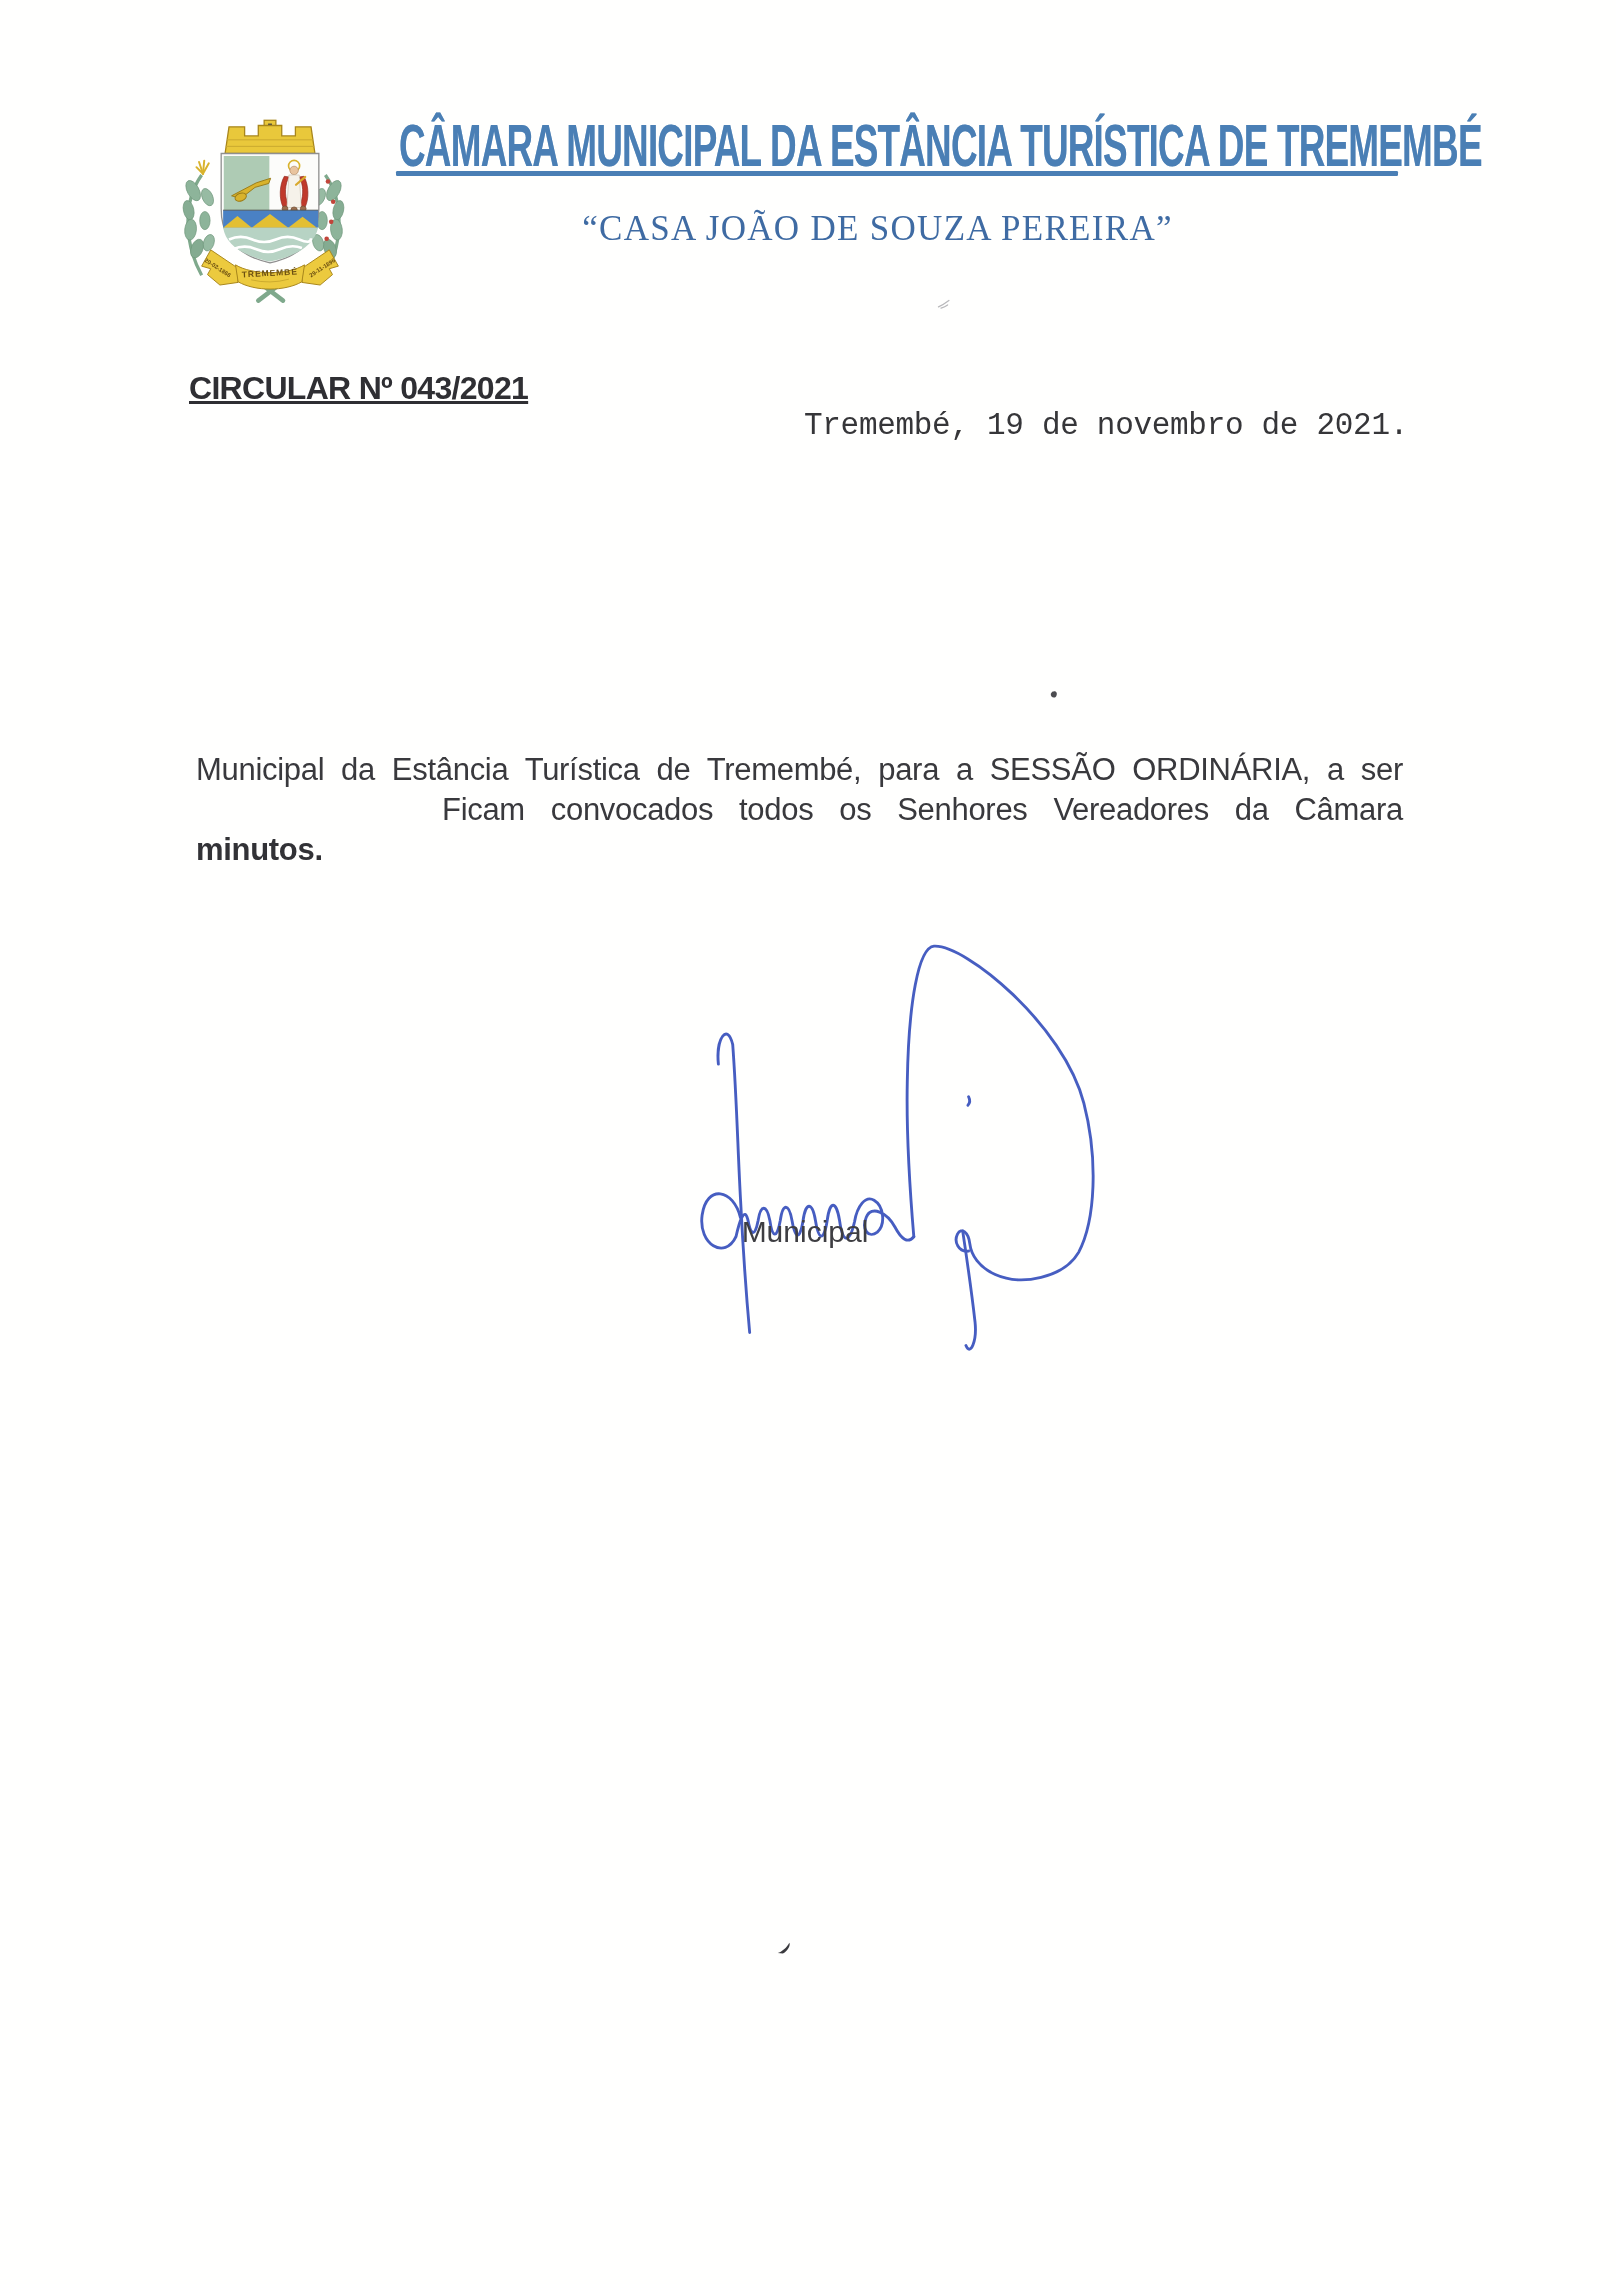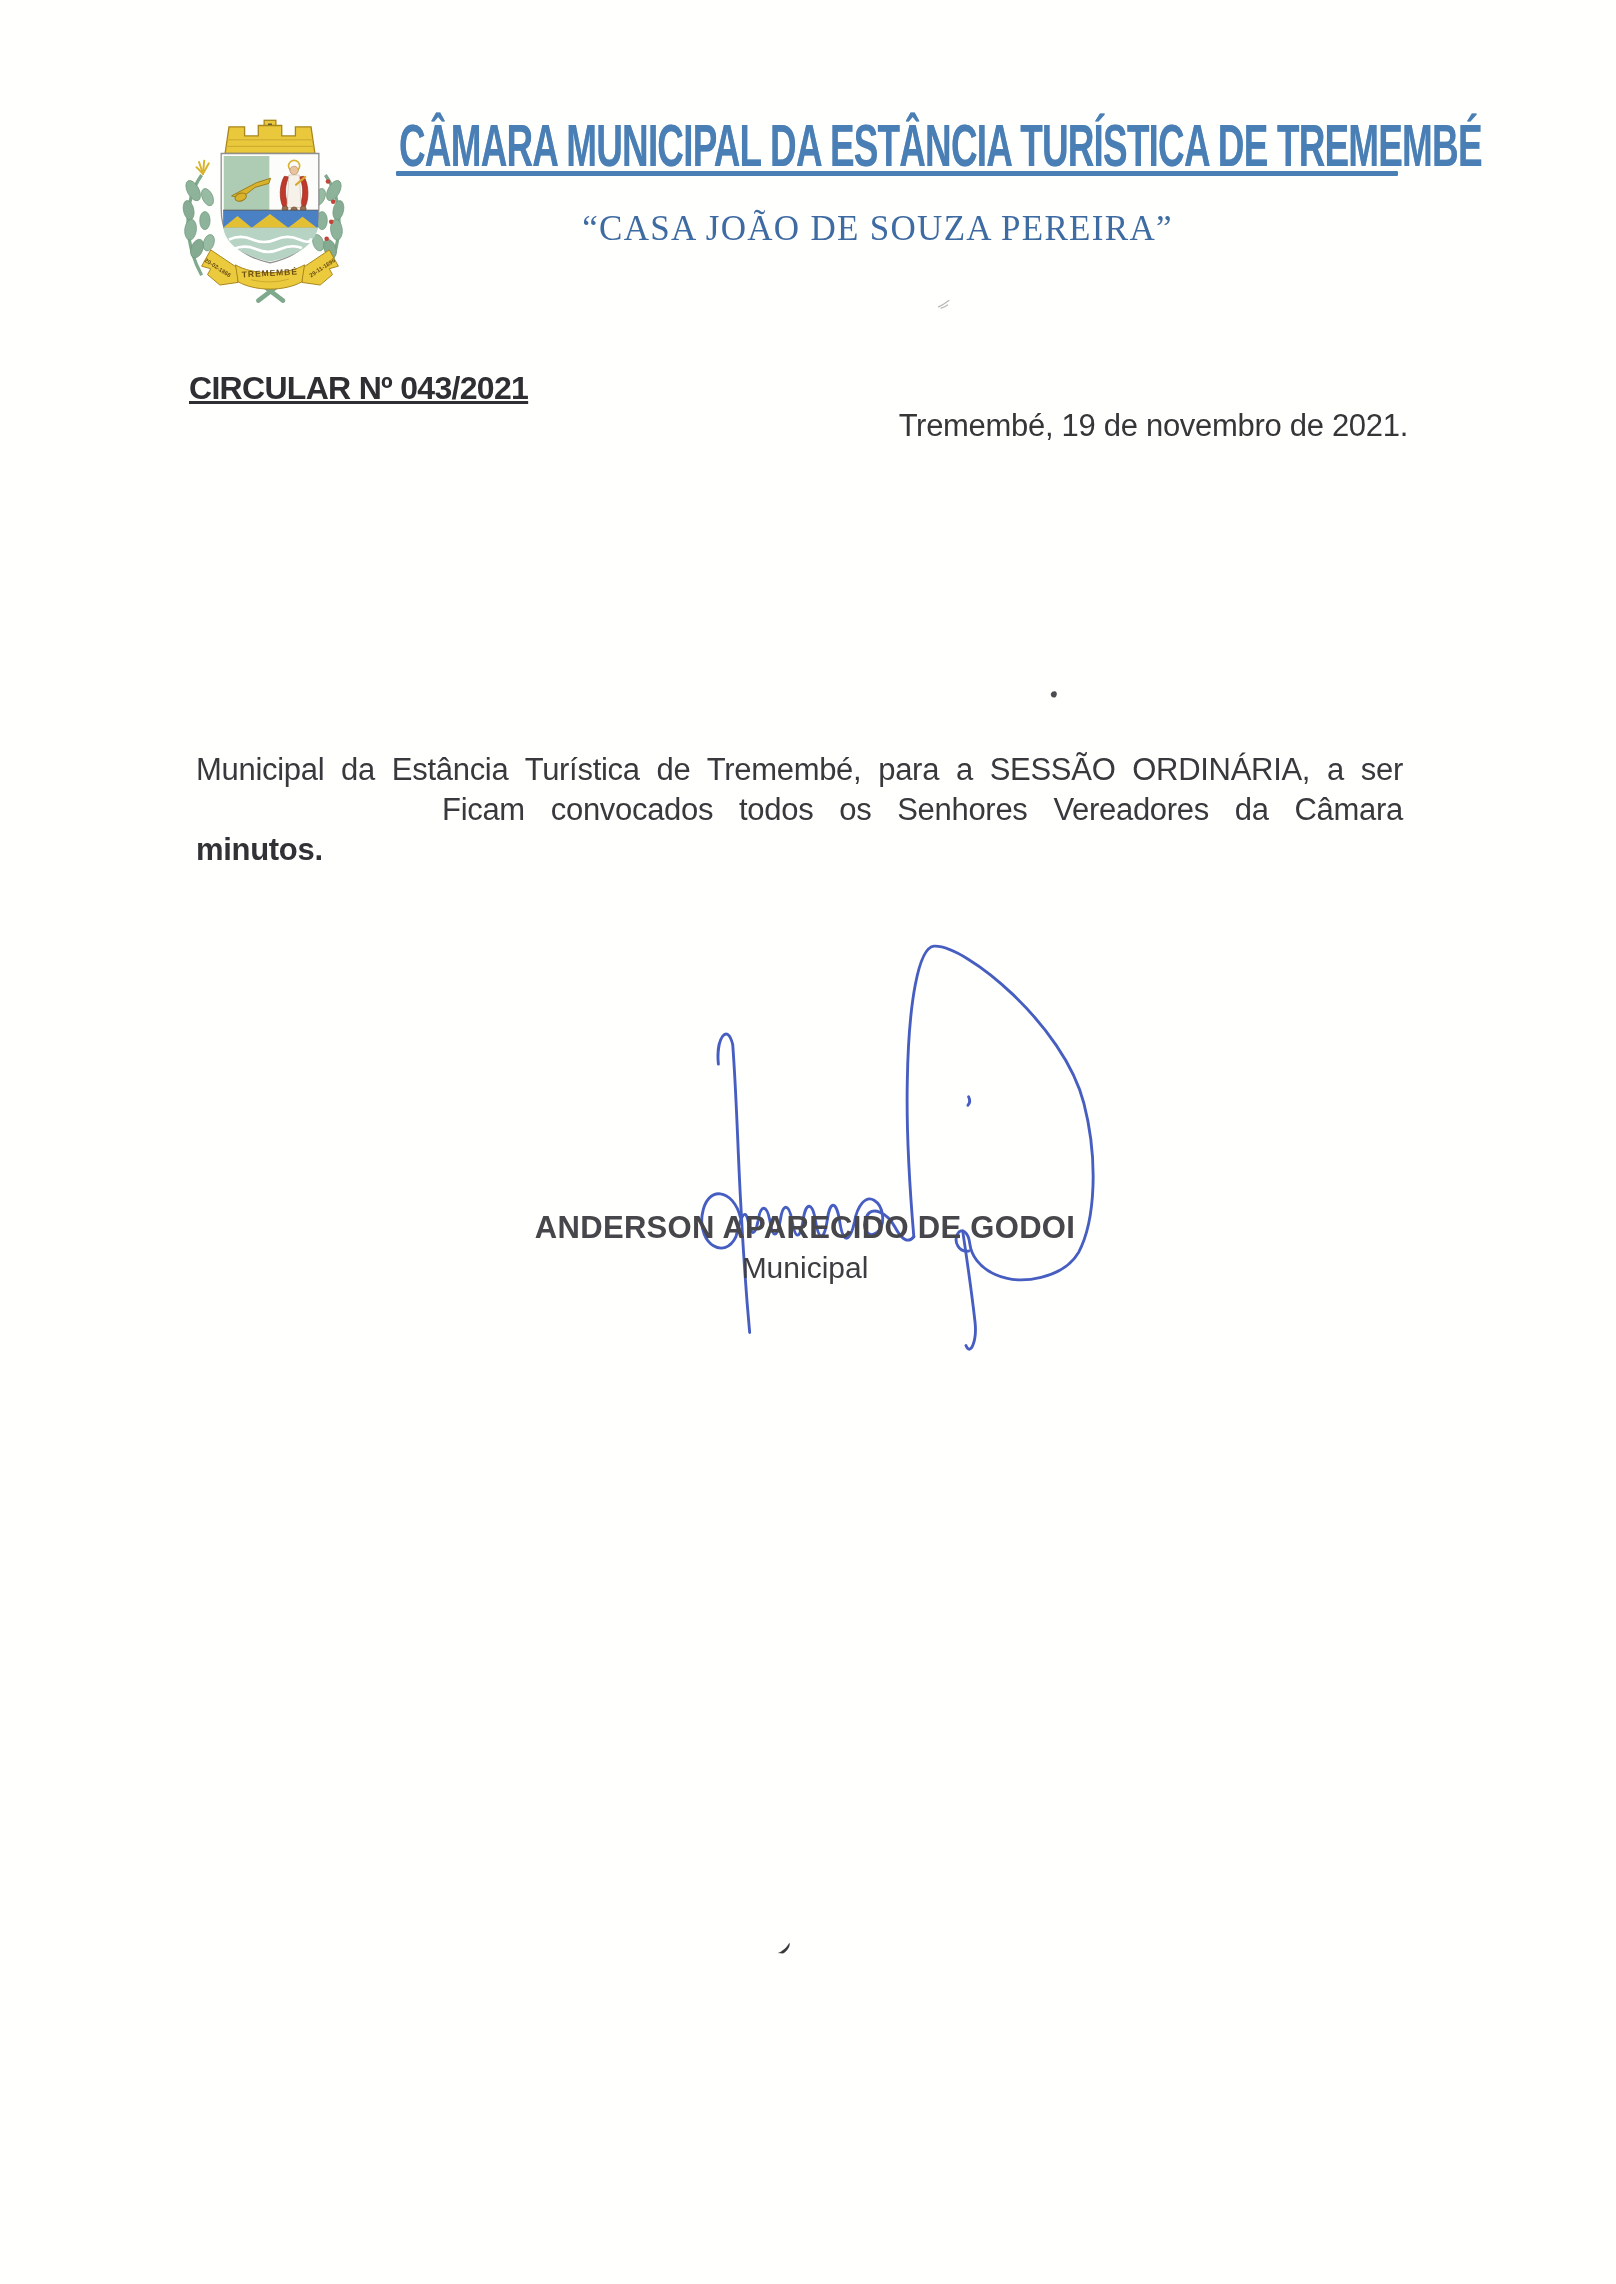--- a/index.html
+++ b/index.html
@@ -42,21 +42,21 @@
   }
   
   .circular-number{
     position:absolute;left:189px;top:370px;
     font-size:32px;font-weight:bold;letter-spacing:-0.7px;
     color:#2f2f33;
     text-decoration:underline;
   }
   .date-line{
     position:absolute;right:209px;top:408px;
-    font-size:31px;color:#363639;letter-spacing:-0.3px;
+    font-size:31px;color:#363639;letter-spacing:-0.3px;font-family:Liberation Mono, monospace;
   }
   
   .body-par{
     position:absolute;left:196px;top:750px;width:1207px;
     font-size:31px;line-height:40px;color:#39393d;letter-spacing:-0.3px;
   }
   .jline{text-align:justify;text-align-last:justify;white-space:normal;}
   .indent{padding-left:246px;}
   .b{font-weight:bold;color:#323236;}
   
@@ -225,21 +225,20 @@
                C 446,470 435,462 429,473
                C 423,485 431,501 446,499"></path>
 
       <path d="M 437,468 C 446,528 452,573 456,608 C 459,637 449,661 442,644"></path>
 
       <path d="M 446,262 c 3,6 2,10 -1,13"></path>
     </g>
   </svg>
 
   <div class="signer">
-    <div class="signer-name">ANDERSON APARECIDO DE GODOI</div>
     <div class="signer-role">Municipal</div>
   </div>
 
   <svg class="artifact" style="left:1043px;top:684px;width:23.5px;height:23.5px;" viewBox="0 0 36 36" aria-hidden="true">
     <path d="M 14,12 c 6,-3 9,2 6,7 c -3,4 -9,1 -8,-4 z" fill="#4c4c50"></path>
   </svg>
   <svg class="artifact" style="left:932px;top:290px;width:26px;height:26px;" viewBox="0 0 40 40" aria-hidden="true">
     <path d="M 10,26 q 8,-4 16,-10 M 14,28 q 6,-2 10,-5" stroke="#b9b9bc" stroke-width="2" fill="none" stroke-linecap="round"></path>
   </svg>
   <svg class="artifact" style="left:770px;top:1931px;width:31px;height:31px;" viewBox="0 0 48 48" aria-hidden="true">

